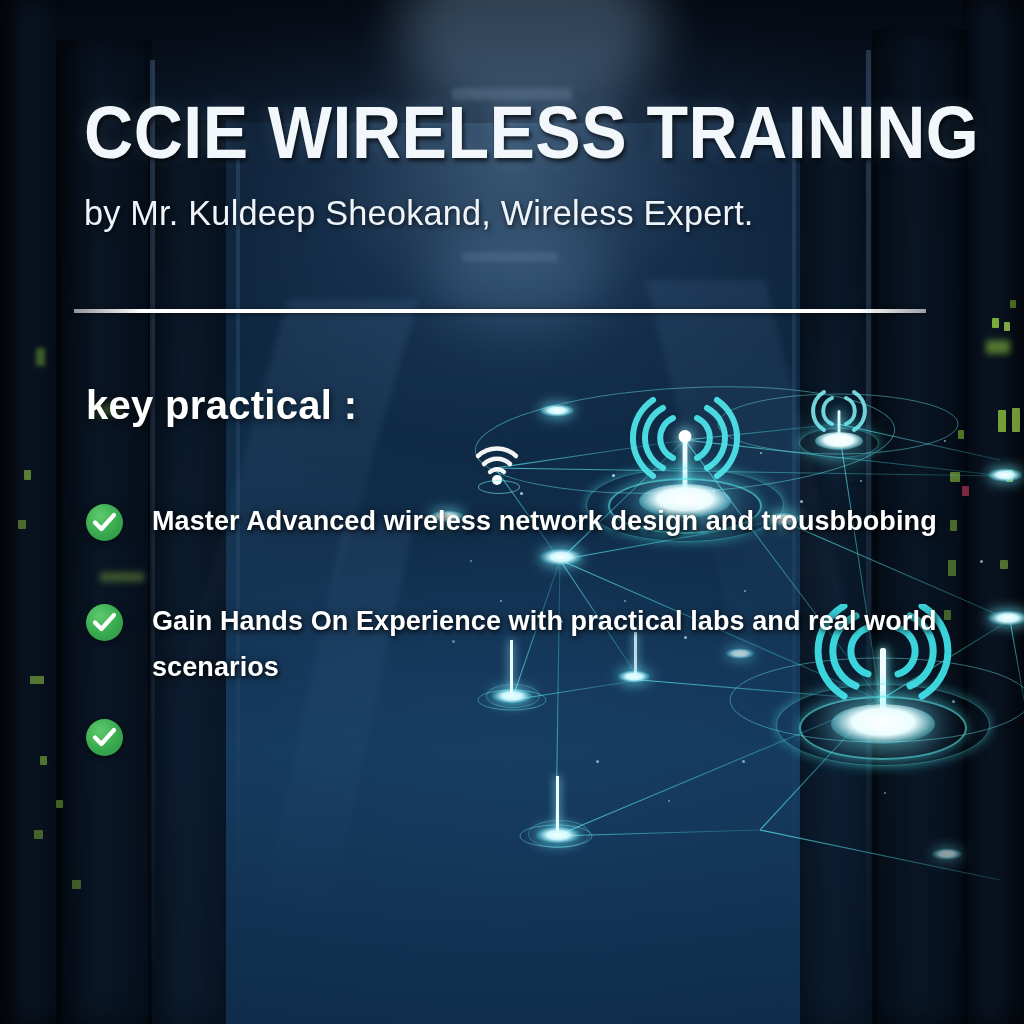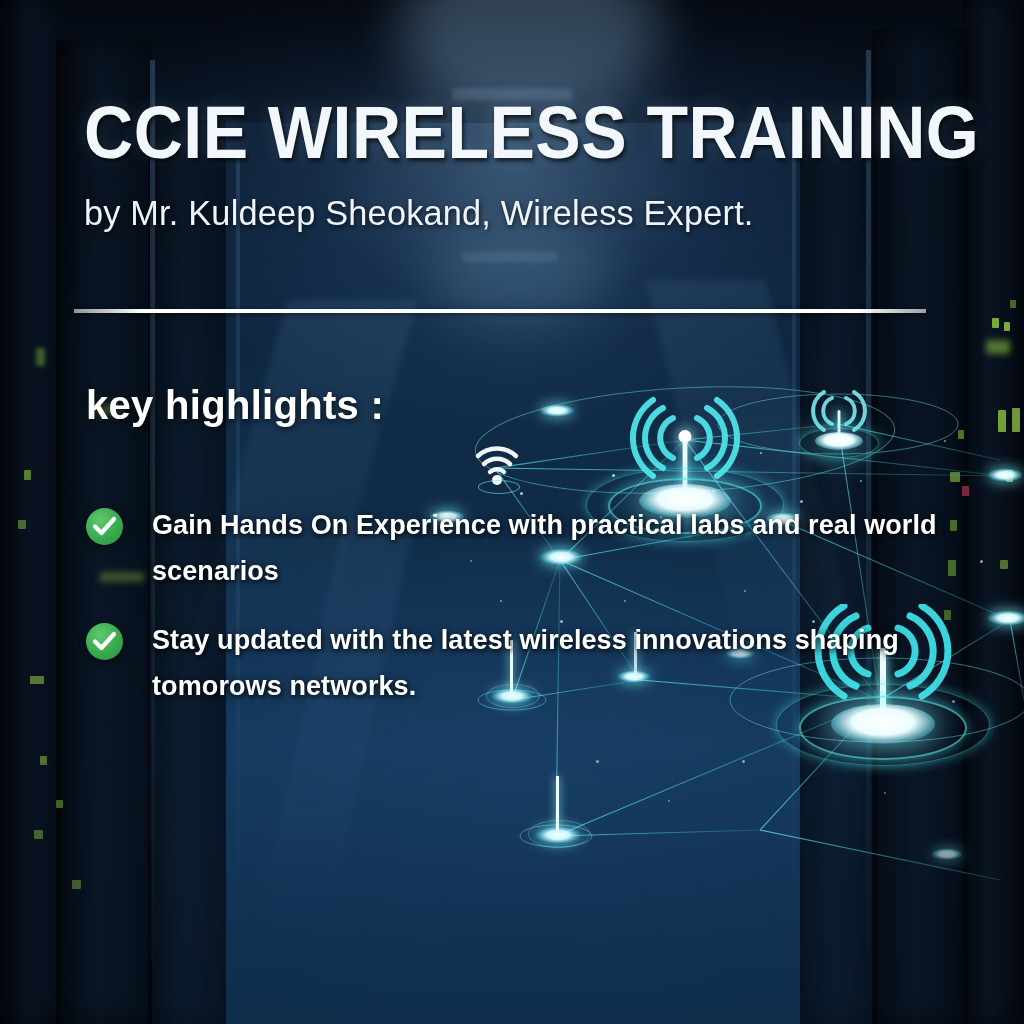--- a/index.html
+++ b/index.html
@@ -300,37 +300,44 @@
     <div class="dot" style="left:742px;top:760px;width:3px;height:3px;opacity:.6;"></div>
     <div class="dot" style="left:884px;top:792px;width:2px;height:2px;opacity:.5;"></div>
     <div class="dot" style="left:952px;top:700px;width:3px;height:3px;opacity:.55;"></div>
     <div class="dot" style="left:470px;top:560px;width:2px;height:2px;opacity:.5;"></div>
     <div class="dot" style="left:452px;top:640px;width:3px;height:3px;opacity:.45;"></div>
   </div>
 
   <div class="title">CCIE WIRELESS TRAINING</div>
   <div class="subtitle">by Mr. Kuldeep Sheokand, Wireless Expert.</div>
   <div class="divider"></div>
-  <div class="section-title">key highlights :</div>
+  <div class="section-title">key practical :</div>
 
   <div class="bullets">
 
+    <div class="bullet">
+      <span class="check">
+        <svg width="23" height="21" viewBox="0 0 23 21">
+          <path d="M2 10.5 L8.4 17 L21 3" stroke="#ffffff" stroke-width="4.2" fill="none" stroke-linecap="round" stroke-linejoin="round"></path>
+        </svg>
+      </span>
+      <div class="btext">Master Advanced wireless network design and trousbbobing</div>
+    </div>
 
     <div class="bullet" style="margin-top:4px;">
       <span class="check">
         <svg width="23" height="21" viewBox="0 0 23 21">
           <path d="M2 10.5 L8.4 17 L21 3" stroke="#ffffff" stroke-width="4.2" fill="none" stroke-linecap="round" stroke-linejoin="round"></path>
         </svg>
       </span>
       <div class="btext">Gain Hands On Experience with practical labs and real world scenarios</div>
     </div>
 
     <div class="bullet" style="margin-top:19px;">
       <span class="check">
         <svg width="23" height="21" viewBox="0 0 23 21">
           <path d="M2 10.5 L8.4 17 L21 3" stroke="#ffffff" stroke-width="4.2" fill="none" stroke-linecap="round" stroke-linejoin="round"></path>
         </svg>
       </span>
-      <div class="btext">Stay updated with the latest wireless innovations shaping tomorows networks.</div>
     </div>
 
   </div>
 </div>
 
 </body></html>

